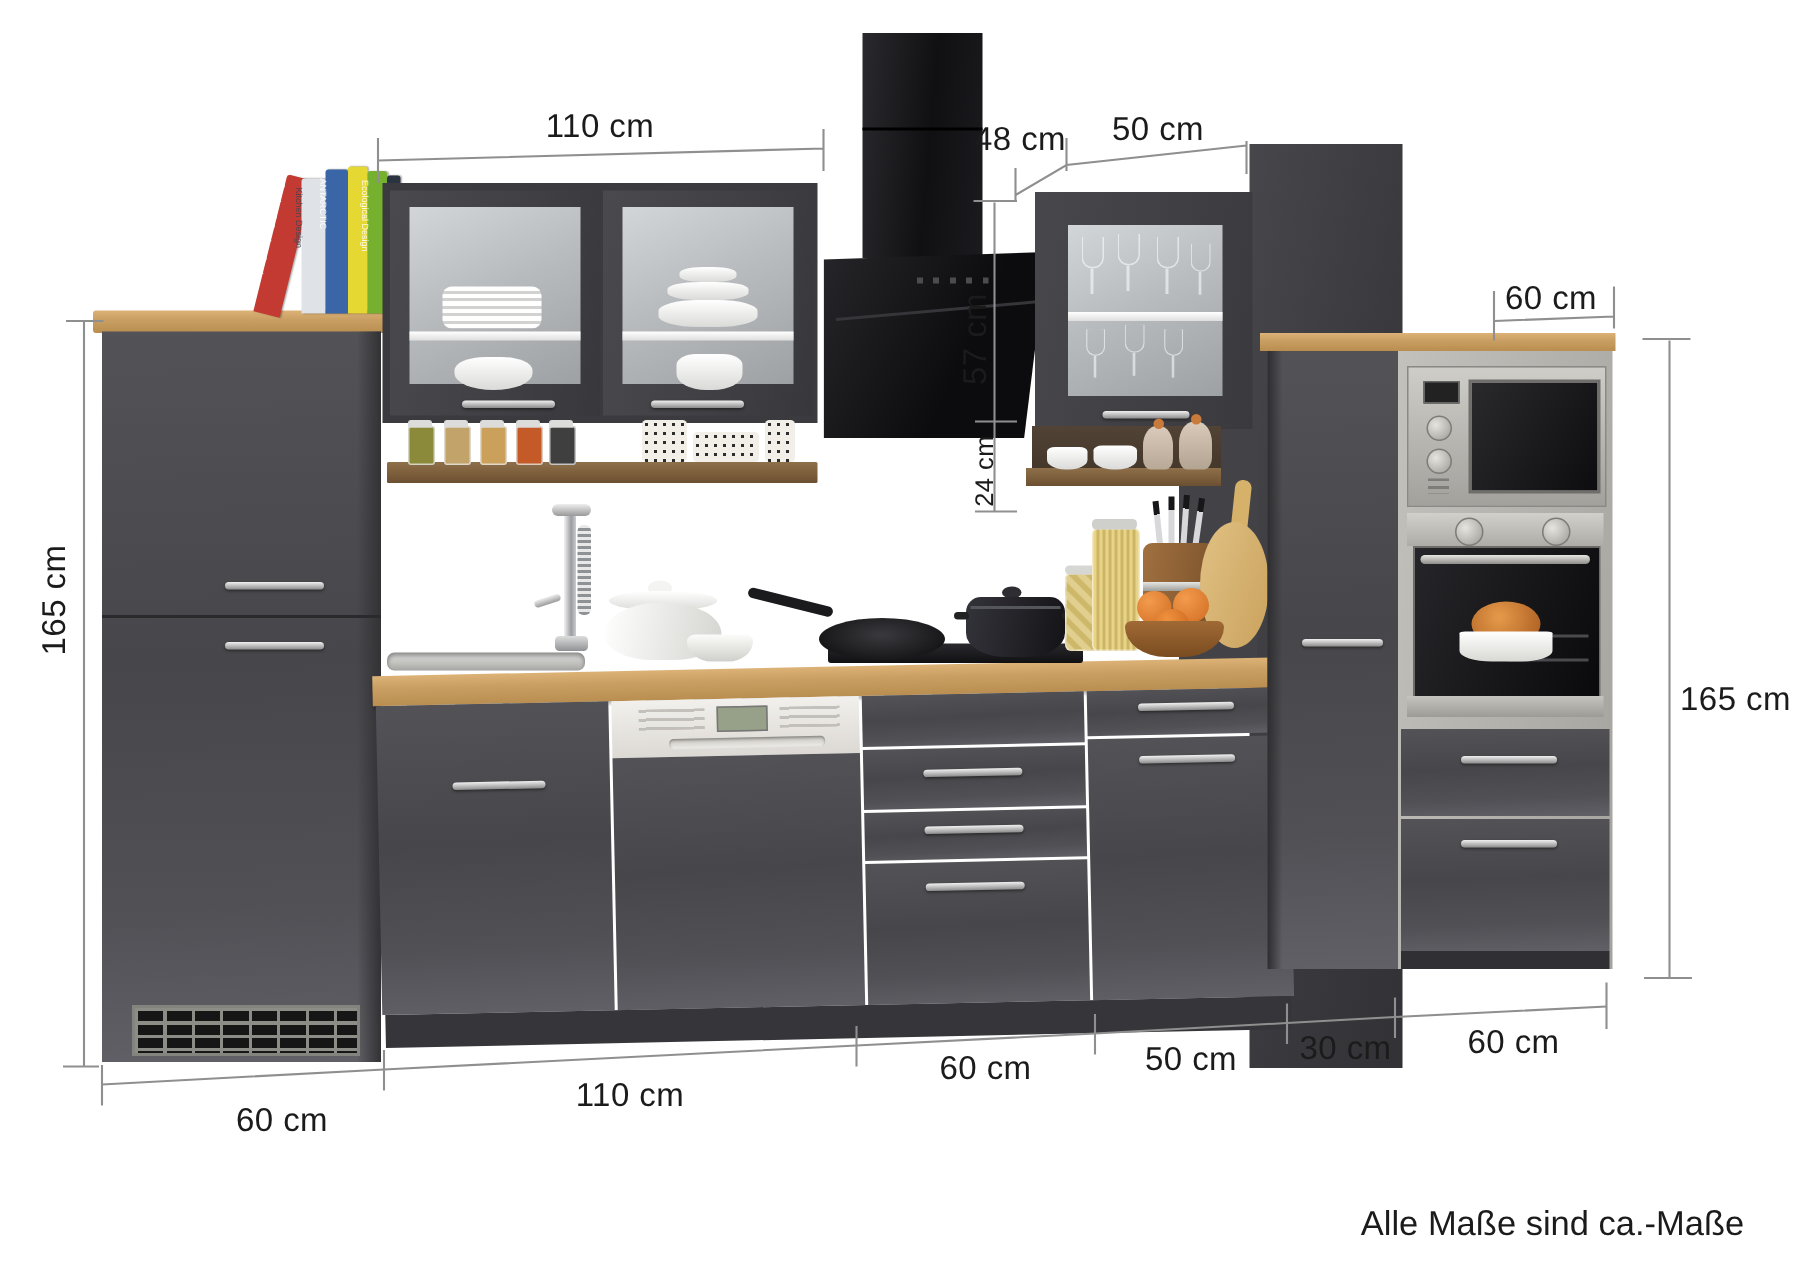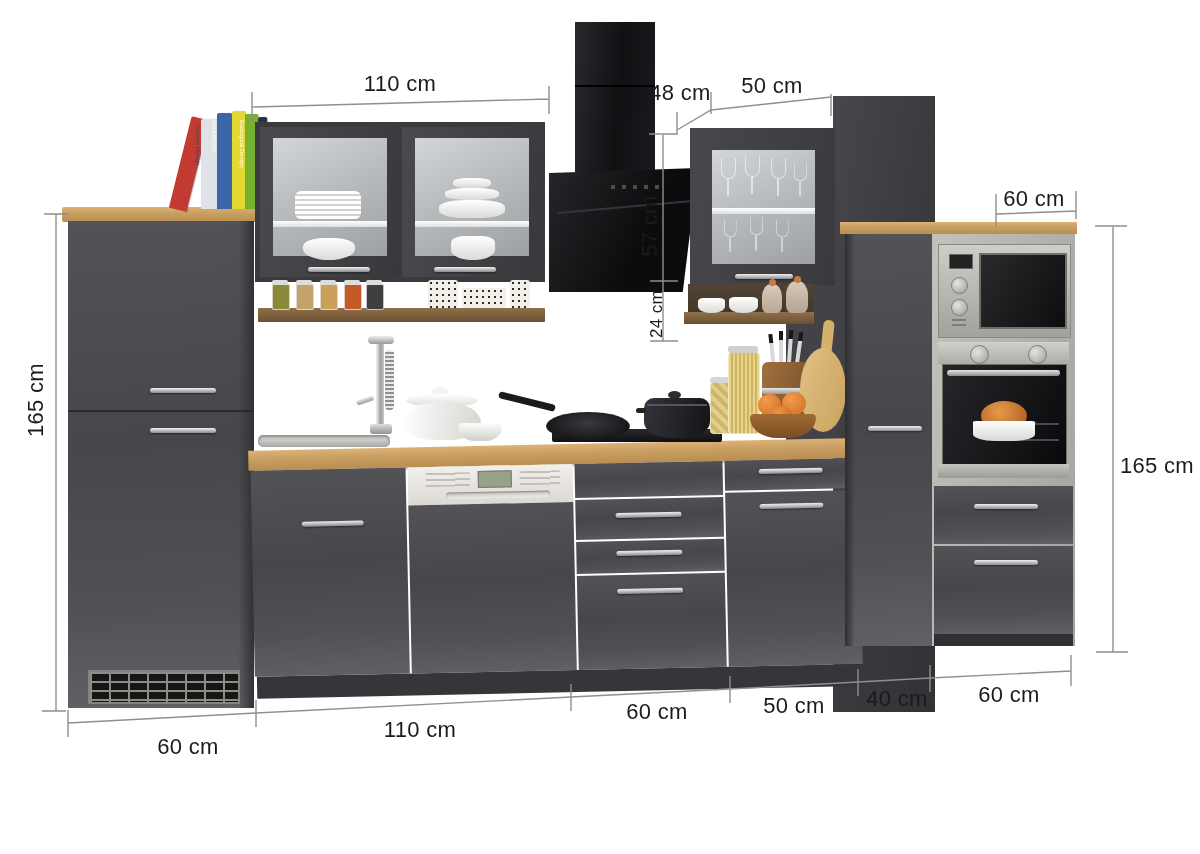--- a/index.html
+++ b/index.html
@@ -321,16 +321,17 @@
   <span class="dim-label" style="left:772px;top:86px;">50 cm</span>
   <span class="dim-label vert" style="left:650px;top:226px;">57 cm</span>
   <span class="dim-label vert small" style="left:657px;top:314px;">24 cm</span>
   <span class="dim-label" style="left:1034px;top:199px;">60 cm</span>
   <span class="dim-label vert" style="left:36px;top:400px;">165 cm</span>
   <span class="dim-label" style="left:1157px;top:466px;">165 cm</span>
   <span class="dim-label" style="left:188px;top:747px;">60 cm</span>
   <span class="dim-label" style="left:420px;top:730px;">110 cm</span>
   <span class="dim-label" style="left:657px;top:712px;">60 cm</span>
   <span class="dim-label" style="left:794px;top:706px;">50 cm</span>
-  <span class="dim-label" style="left:897px;top:699px;">40 cm</span>
+  <span class="dim-label" style="left:897px;top:699px;">30 cm</span>
   <span class="dim-label" style="left:1009px;top:695px;">60 cm</span>
 
+  <span class="note-label" style="left:1035px;top:816px;">Alle Maße sind ca.-Maße</span>
 </div>
 
 </body></html>

